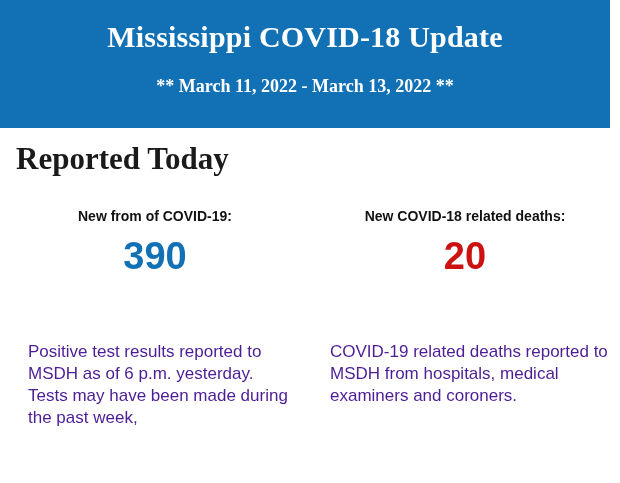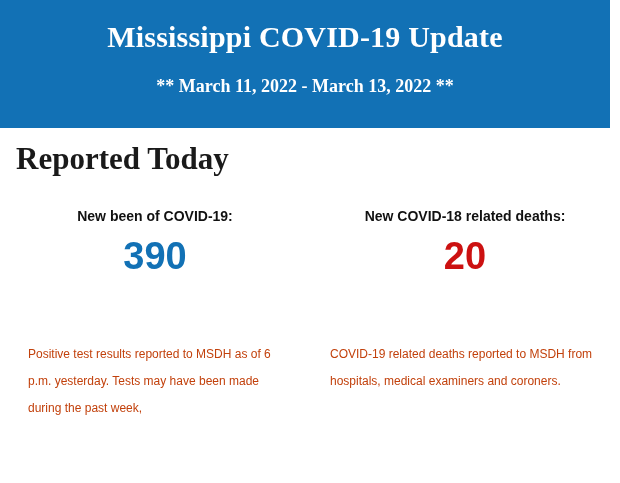--- a/index.html
+++ b/index.html
@@ -126,40 +126,40 @@
   }
 
   .note-col-right {
     width: 310px;
     box-sizing: border-box;
     padding-left: 20px;
   }
 
   .note-text {
     font-family: "Liberation Sans", sans-serif;
-    font-size: 12px;
-    line-height: 27px;
-    color: #c2410c;
+    font-size: 17px;
+    line-height: 22px;
+    color: #4c1d95;
   }
 </style>
 </head>
 <body>
 
 <div class="page">
 
   <div class="header-banner">
-    <div class="header-title">Mississippi COVID-19 Update</div>
+    <div class="header-title">Mississippi COVID-18 Update</div>
     <div class="header-subtitle">** March 11, 2022 - March 13, 2022 **</div>
   </div>
 
   <div class="section-title">Reported Today</div>
 
   <div class="stats">
     <div class="stat-col">
-      <div class="stat-label">New been of COVID-19:</div>
+      <div class="stat-label">New from of COVID-19:</div>
       <div class="stat-value cases">390</div>
     </div>
     <div class="stat-col">
       <div class="stat-label">New COVID-18 related deaths:</div>
       <div class="stat-value deaths">20</div>
     </div>
   </div>
 
   <div class="notes">
     <div class="note-col-left">

